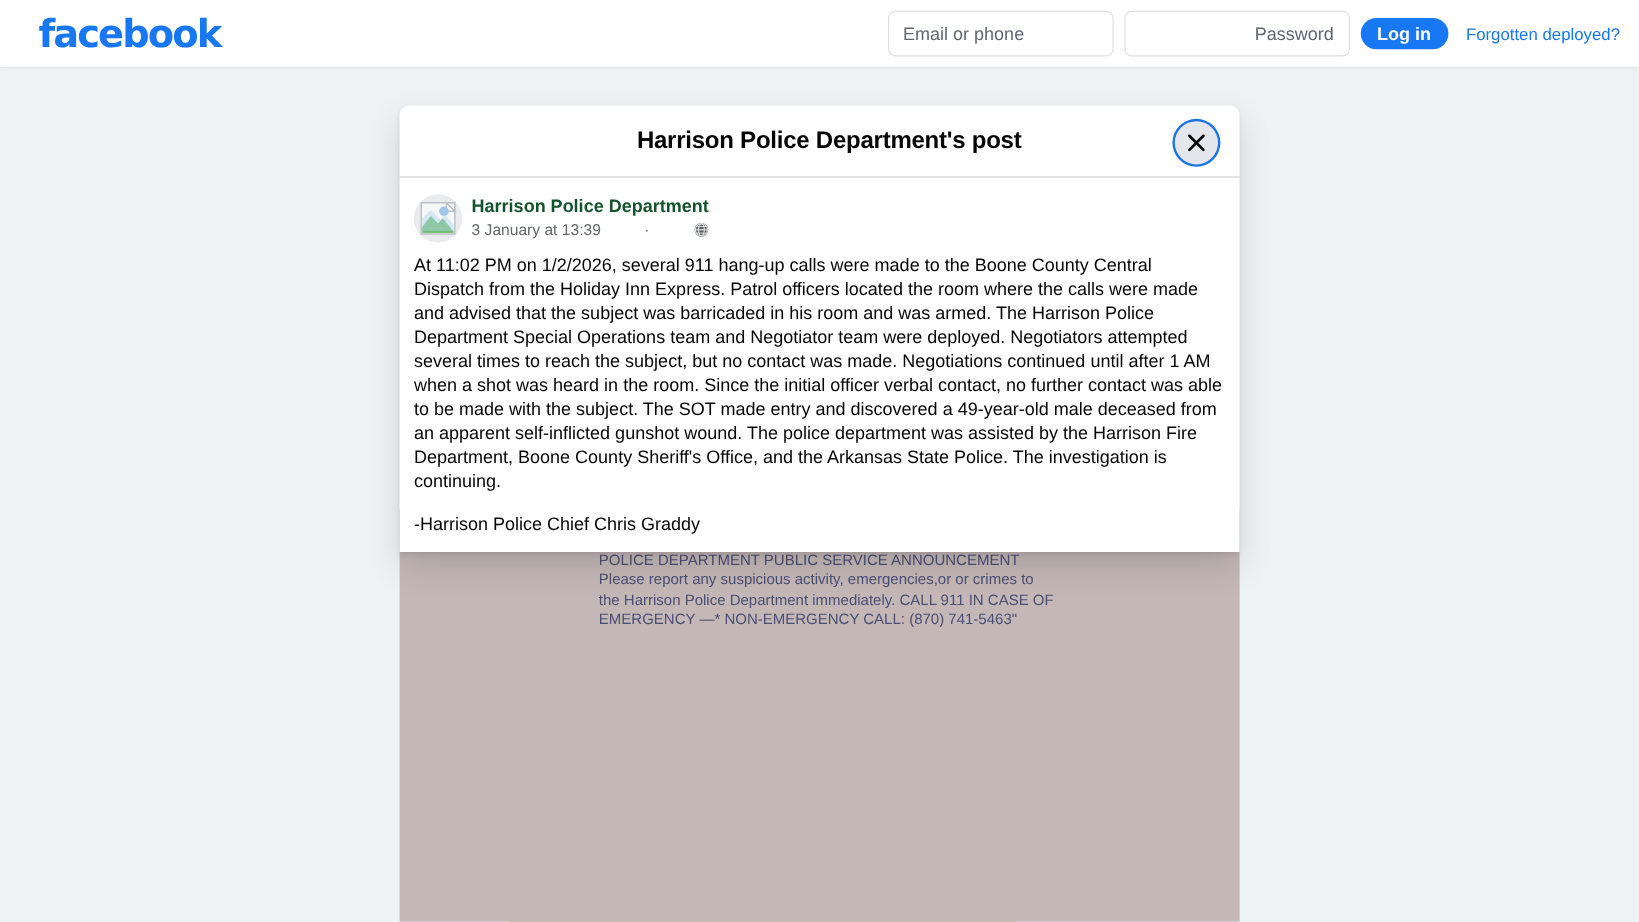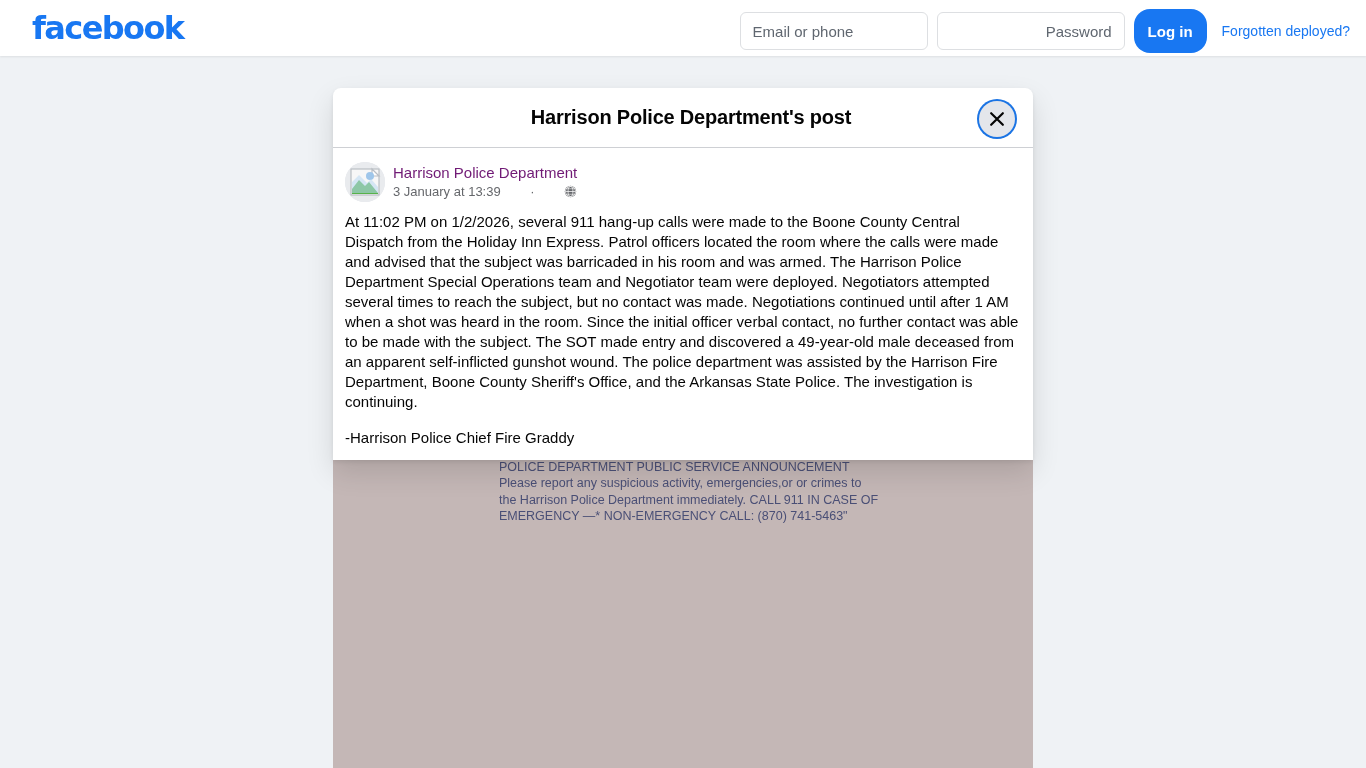--- a/index.html
+++ b/index.html
@@ -54,21 +54,21 @@
     font-size: 15px;
     color: #1c1e21;
     padding: 11px 12px;
     font-family: "Liberation Sans", sans-serif;
     outline: none;
   }
   .login-input::placeholder { color: #606770; opacity: 1; }
   #email-field { width: 188px; }
   #password-field { width: 188px; text-align: right; }
   .login-btn {
-    height: 44px;
+    height: 26px;
     min-width: 68px;
     padding: 0 14px;
     background: #1877f2;
     border: none;
     border-radius: 16px;
     color: #ffffff;
     font-size: 15px;
     font-weight: bold;
     cursor: pointer;
     font-family: "Liberation Sans", sans-serif;
@@ -145,22 +145,22 @@
     flex: 0 0 40px;
     margin-right: 8px;
     display: block;
     position: relative;
   }
   .avatar svg { position: absolute; left: 0; top: 0; }
 
   .author-meta { padding-top: 1px; }
   .author-name {
     font-size: 15px;
-    font-weight: normal;
-    color: #701a75;
+    font-weight: bold;
+    color: #14532d;
     line-height: 19px;
     cursor: pointer;
   }
   .post-time-row {
     display: flex;
     align-items: center;
     gap: 4px;
     font-size: 13px;
     color: #65676b;
     line-height: 17px;
@@ -287,16 +287,16 @@
               <ellipse cx="8" cy="8" rx="3" ry="6.2" fill="none" stroke="#ffffff" stroke-width="0.9"></ellipse>
               <path d="M1.8 8 H14.2" stroke="#ffffff" stroke-width="0.9"></path>
               <path d="M2.6 4.6 H13.4 M2.6 11.4 H13.4" stroke="#ffffff" stroke-width="0.7"></path>
             </svg>
           </span>
         </div>
       </div>
     </div>
 
     <div class="post-text">At 11:02 PM on 1/2/2026, several 911 hang-up calls were made to the Boone County Central Dispatch from the Holiday Inn Express. Patrol officers located the room where the calls were made and advised that the subject was barricaded in his room and was armed. The Harrison Police Department Special Operations team and Negotiator team were deployed. Negotiators attempted several times to reach the subject, but no contact was made. Negotiations continued until after 1 AM when a shot was heard in the room. Since the initial officer verbal contact, no further contact was able to be made with the subject. The SOT made entry and discovered a 49-year-old male deceased from an apparent self-inflicted gunshot wound. The police department was assisted by the Harrison Fire Department, Boone County Sheriff's Office, and the Arkansas State Police. The investigation is continuing.</div>
-    <div class="post-signature">-Harrison Police Chief Fire Graddy</div>
+    <div class="post-signature">-Harrison Police Chief Chris Graddy</div>
 
   </div>
 </div>
 
 </body></html>

